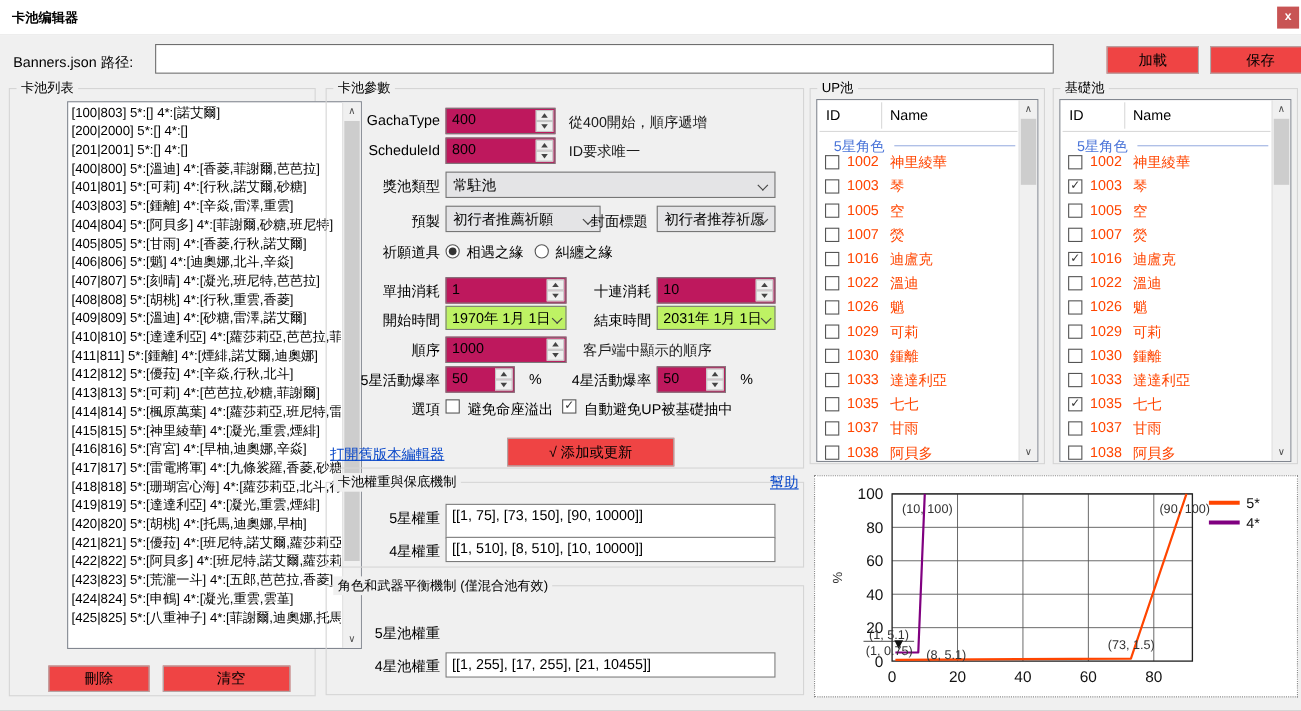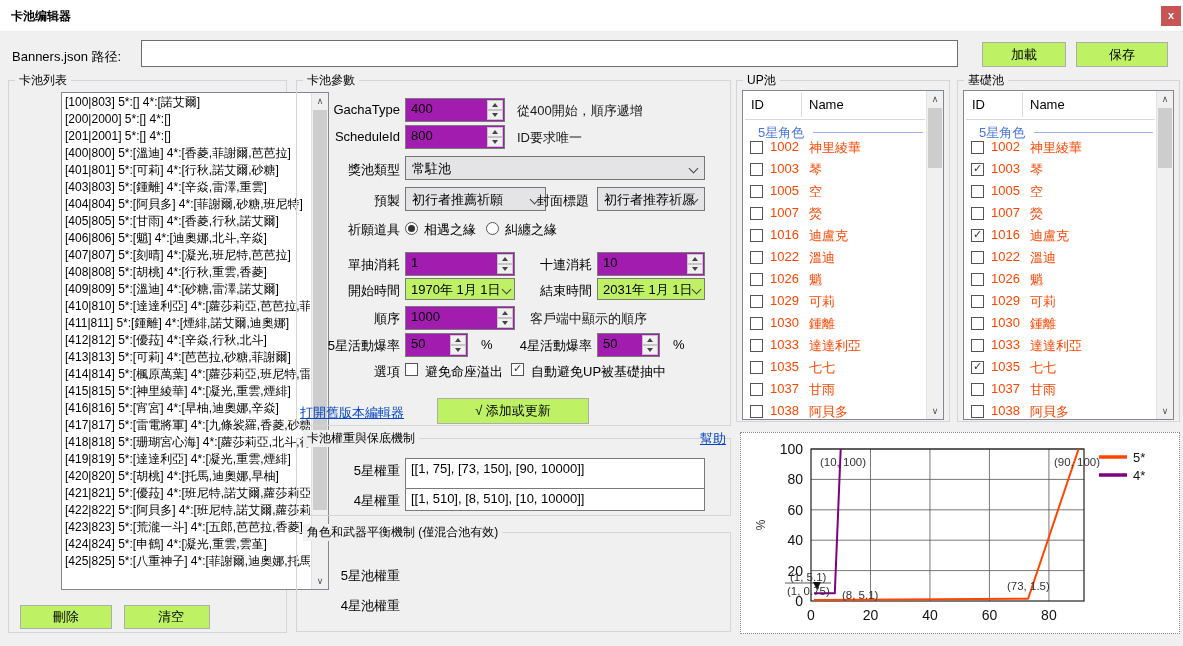--- a/index.html
+++ b/index.html
@@ -10,39 +10,39 @@
   }
   .abs{position:absolute;}
   .titlebar{left:0;top:0;width:1183px;height:31px;background:#ffffff;border-bottom:1px solid #ececec;}
   .title-text{left:11px;top:8px;font-size:12px;font-weight:bold;}
   .close-btn{left:1161px;top:6px;width:20px;height:20px;background:#c85454;color:#fff;
     font-size:11px;font-weight:bold;text-align:center;line-height:19px;cursor:pointer;}
   .lbl{font-size:13px;white-space:nowrap;text-align:center;}
   .rlbl{text-align:right;}
   .hint{font-size:13px;color:#1a1a1a;white-space:nowrap;}
   .tb{background:#fff;border:1px solid #7a7a7a;box-sizing:border-box;font-size:13px;padding:2px 5px;white-space:nowrap;overflow:hidden;}
-  .btn{background:#bef264;border:1px solid #adadad;box-sizing:border-box;font-size:13px;
-    display:flex;align-items:center;justify-content:center;cursor:pointer;white-space:nowrap;}
+  .btn{background:#ef4444;border:1px solid #adadad;box-sizing:border-box;font-size:13px;
+    display:flex;align-items:center;justify-content:center;cursor:pointer;white-space:nowrap;margin-left:24px;}
   .grp{border:1px solid #d5d5d5;box-sizing:border-box;}
   .grp-title{position:absolute;top:-9px;left:6px;background:#f0f0f0;padding:0 4px;font-size:12px;white-space:nowrap;}
   .link{font-size:13px;color:#0645c8;text-decoration:underline;cursor:pointer;white-space:nowrap;}
   
   .listbox{background:#fff;border:1px solid #828790;box-sizing:border-box;overflow:hidden;margin-left:48px;}
   .list-item{height:17px;line-height:17px;font-size:12px;padding-left:3px;white-space:nowrap;overflow:hidden;}
   
   .vscroll{position:absolute;width:16px;background:#f0f0f0;border-left:1px solid #e2e2e2;}
   .sb-arrow{position:absolute;left:0;width:16px;height:16px;color:#505050;font-size:9px;text-align:center;line-height:16px;}
   .sb-thumb{position:absolute;left:1px;width:14px;background:#cdcdcd;}
   
   .cb{position:absolute;width:13px;height:13px;background:#fff;border:1px solid #555;box-sizing:border-box;}
   .cb.checked::after{content:"\2713";position:absolute;left:1px;top:-2px;font-size:11px;color:#333;font-weight:bold;}
   .radio{position:absolute;width:13px;height:13px;background:#fff;border:1px solid #555;border-radius:50%;box-sizing:border-box;}
   .radio.sel::after{content:"";position:absolute;left:2px;top:2px;width:7px;height:7px;border-radius:50%;background:#333;}
   
-  .spin{background:#a21caf;border:1px solid #7a7a7a;box-sizing:border-box;font-size:13px;padding:2px 8px 2px 5px;white-space:nowrap;overflow:hidden;}
+  .spin{background:#be185d;border:1px solid #7a7a7a;box-sizing:border-box;font-size:13px;padding:2px 8px 2px 5px;white-space:nowrap;overflow:hidden;}
   .spin-btns{position:absolute;right:1px;top:1px;bottom:1px;width:16px;display:flex;flex-direction:column;}
   .spin-b{flex:1;background:#f0f0f0;border:1px solid #c5c5c5;display:flex;align-items:center;justify-content:center;cursor:pointer;}
   .spin-b.up::after{content:"";border-left:3px solid transparent;border-right:3px solid transparent;border-bottom:4px solid #444;}
   .spin-b.dn::after{content:"";border-left:3px solid transparent;border-right:3px solid transparent;border-top:4px solid #444;}
   
   .combo{background:#e4e4e6;border:1px solid #767676;box-sizing:border-box;font-size:13px;padding:3px 22px 2px 6px;white-space:nowrap;overflow:hidden;cursor:pointer;}
   .date{background:#bef264;border:1px solid #7a7a7a;box-sizing:border-box;font-size:13px;padding:2px 18px 2px 5px;white-space:nowrap;overflow:hidden;cursor:pointer;}
   .chev{position:absolute;right:7px;top:8px;width:6px;height:6px;border-left:1px solid #444;border-bottom:1px solid #444;transform:rotate(-45deg);}
   
   .pool-panel{background:#fff;border:1px solid #828790;box-sizing:border-box;overflow:hidden;}
@@ -108,21 +108,21 @@
         <div class="list-item">[424|824] 5*:[申鶴] 4*:[凝光,重雲,雲堇]</div>
         <div class="list-item">[425|825] 5*:[八重神子] 4*:[菲謝爾,迪奧娜,托馬]</div>
       </div>
     <div class="vscroll" style="right:0;top:0;height:496px;">
       <div class="sb-arrow" style="top:0;">∧</div>
       <div class="sb-thumb" style="top:17px;height:400px;"></div>
       <div class="sb-arrow" style="bottom:0;">∨</div>
     </div>
   </div>
   <div class="abs btn" style="left:20px;top:605px;width:92px;height:24px;">刪除</div>
-  <div class="abs btn" style="left:124px;top:605px;width:86px;height:24px;padding-left:8px;">清空</div>
+  <div class="abs btn" style="left:124px;top:605px;width:116px;height:24px;padding-left:8px;">清空</div>
 
   <div class="abs grp" style="left:296px;top:80px;width:435px;height:346px;">
     <div class="grp-title">卡池參數</div>
   </div>
 
   <div class="abs lbl rlbl" style="left:300px;top:102px;width:100px;">GachaType</div>
   <div class="abs spin" style="left:405px;top:98px;width:100px;height:24px;">
     <span>400</span>
     <span class="spin-btns">
         <span class="spin-b up"></span>
@@ -237,20 +237,21 @@
   <div class="abs lbl rlbl" style="left:300px;top:462px;width:100px;">5星權重</div>
   <div class="abs tb" style="left:405px;top:458px;width:300px;height:32px;">[[1, 75], [73, 150], [90, 10000]]</div>
   <div class="abs lbl rlbl" style="left:300px;top:492px;width:100px;">4星權重</div>
   <div class="abs tb" style="left:405px;top:488px;width:300px;height:23px;">[[1, 510], [8, 510], [10, 10000]]</div>
 
   <div class="abs grp" style="left:296px;top:532px;width:435px;height:100px;">
     <div class="grp-title">角色和武器平衡機制 (僅混合池有效)</div>
   </div>
   <div class="abs lbl rlbl" style="left:300px;top:567px;width:100px;">5星池權重</div>
   <div class="abs lbl rlbl" style="left:300px;top:597px;width:100px;">4星池權重</div>
+  <div class="abs tb" style="left:405px;top:593px;width:300px;height:23px;">[[1, 255], [17, 255], [21, 10455]]</div>
 
   <div class="abs grp" style="left:736px;top:80px;width:214px;height:342px;">
     <div class="grp-title">UP池</div>
   </div>
   <div class="abs pool-panel" style="left:742px;top:90px;width:202px;height:330px;">
     <div class="pool-head" style="left:8px;top:6px;">ID</div>
     <div class="pool-head" style="left:66px;top:6px;">Name</div>
     <div class="hdr-vline" style="left:58px;top:2px;height:24px;"></div>
     <div class="hdr-sep" style="left:2px;top:28px;width:180px;"></div>
     <div class="pool-sec" style="left:15px;top:33px;">5星角色</div>

